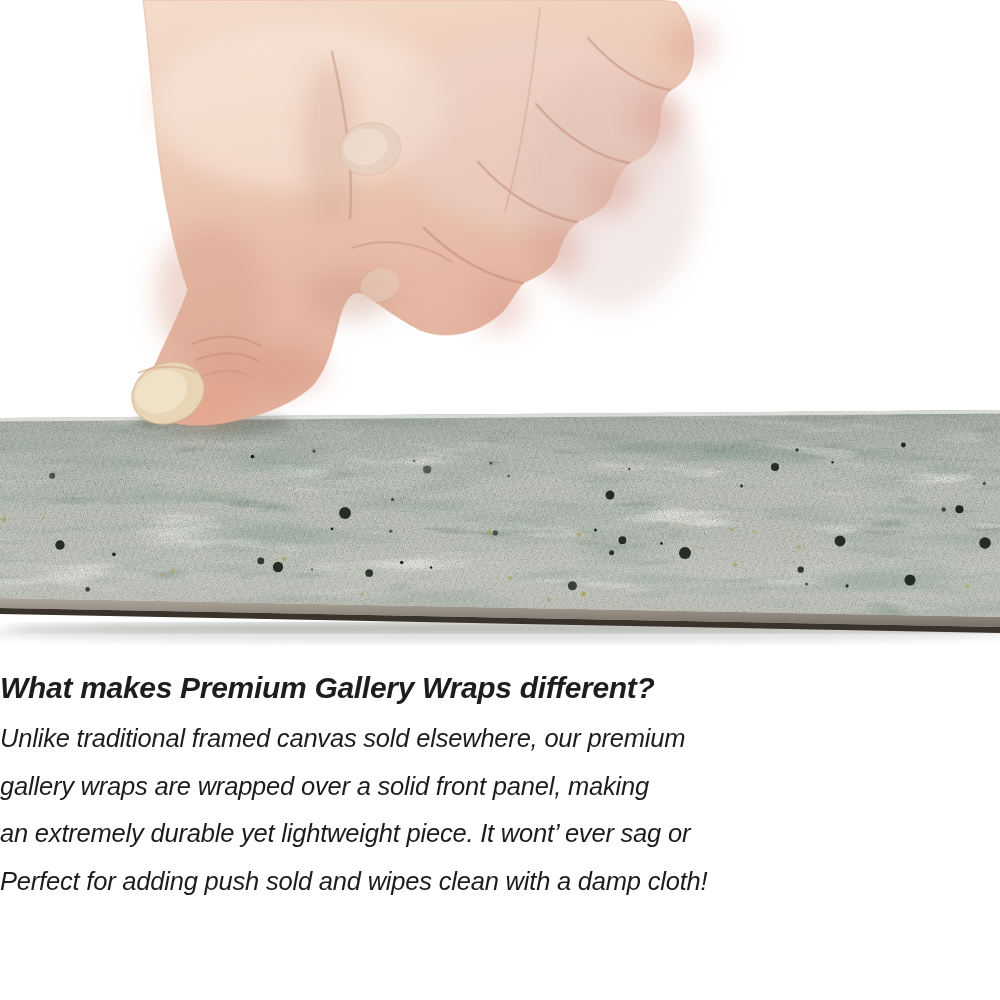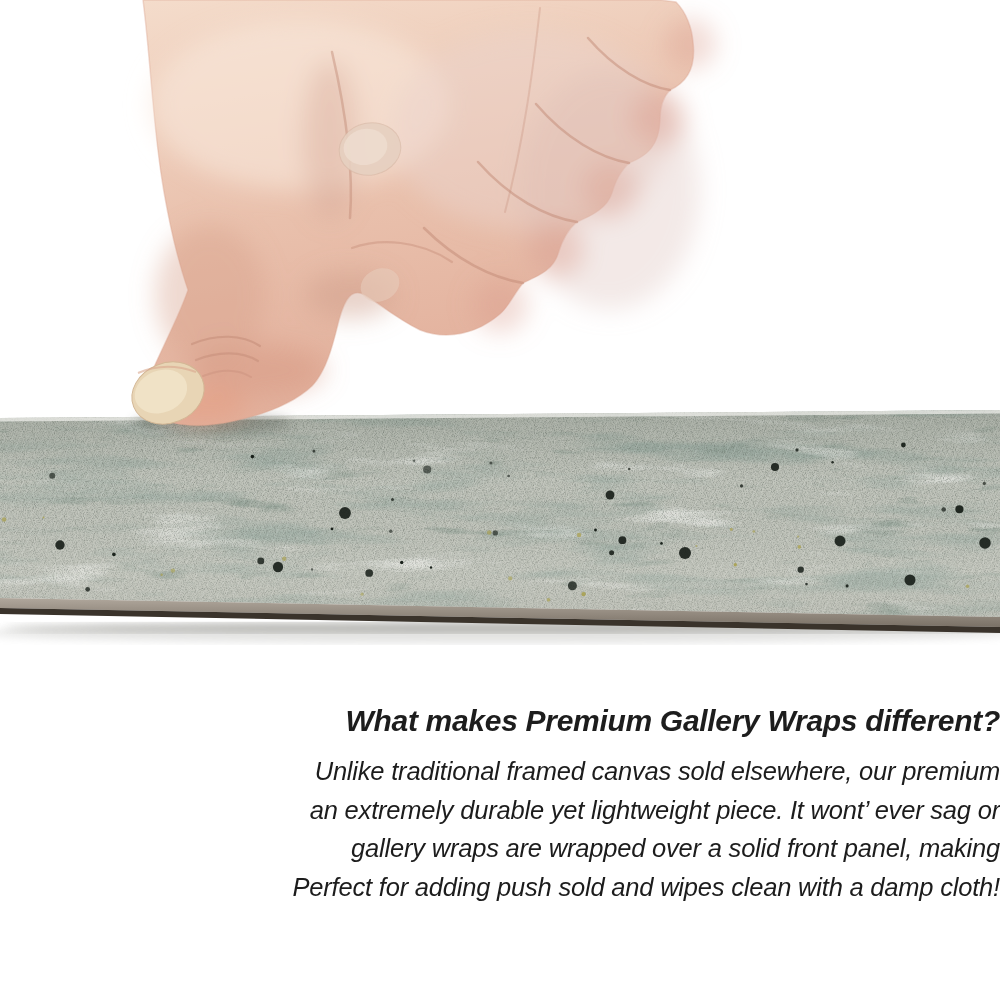--- a/index.html
+++ b/index.html
@@ -3,32 +3,32 @@
 <meta charset="utf-8">
 <style>
   html,body{margin:0;padding:0;background:#ffffff;}
   .stage{
     position:relative;width:1000px;height:1000px;background:#ffffff;
     overflow:hidden;font-family:"Liberation Sans",sans-serif;
   }
   .photo-svg{position:absolute;left:0;top:0;display:block;}
   #strip-svg{position:absolute;left:0;top:395px;display:block;}
   .info{
-    position:absolute;left:0;top:701px;width:1000px;text-align:right;
+    position:absolute;left:0;top:668px;width:1000px;text-align:left;
     font-style:italic;color:#1e1e1e;
   }
   .info .headline{
     font-family:"Liberation Sans",sans-serif;
     font-style:italic;font-weight:600;font-size:30px;line-height:40px;
     letter-spacing:-0.3px;margin:0 0 11px 0;color:#1d1d1d;
   }
   .info .line{
     font-family:"Liberation Sans",sans-serif;
     font-style:italic;font-weight:400;font-size:25.5px;line-height:38.5px;
-    letter-spacing:-0.2px;color:#1c1c1c;
+    letter-spacing:-0.2px;color:#1c1c1c;margin-top:9px;
   }
 </style>
 </head>
 <body>
 
 <div class="stage">
 
   <svg id="strip-svg" width="1000" height="265" viewBox="0 0 1000 265">
     <defs>
       <clipPath id="faceClip">
@@ -233,18 +233,18 @@
     <g>
       <ellipse cx="168" cy="393" rx="37" ry="30" transform="rotate(-22 168 393)" stroke="#d3b795" stroke-width="1" fill="#e8d5b5"></ellipse>
       <ellipse cx="162" cy="389" rx="27" ry="21" transform="rotate(-22 168 393)" fill="#f1e4c9" opacity="0.85"></ellipse>
       <path d="M138,373 Q166,361 196,372" fill="none" stroke="#d8a68d" stroke-width="2" opacity="0.6"></path>
     </g>
   </svg>
 
   <div class="info">
     <h1 class="headline">What makes Premium Gallery Wraps different?</h1>
     <div class="line">Unlike traditional framed canvas sold elsewhere, our premium</div>
+    <div class="line">gallery wraps are wrapped over a solid front panel, making</div>
     <div class="line">an extremely durable yet lightweight piece. It wont’ ever sag or</div>
-    <div class="line">gallery wraps are wrapped over a solid front panel, making</div>
     <div class="line">Perfect for adding push sold and wipes clean with a damp cloth!</div>
   </div>
 
 </div>
 
 </body></html>

